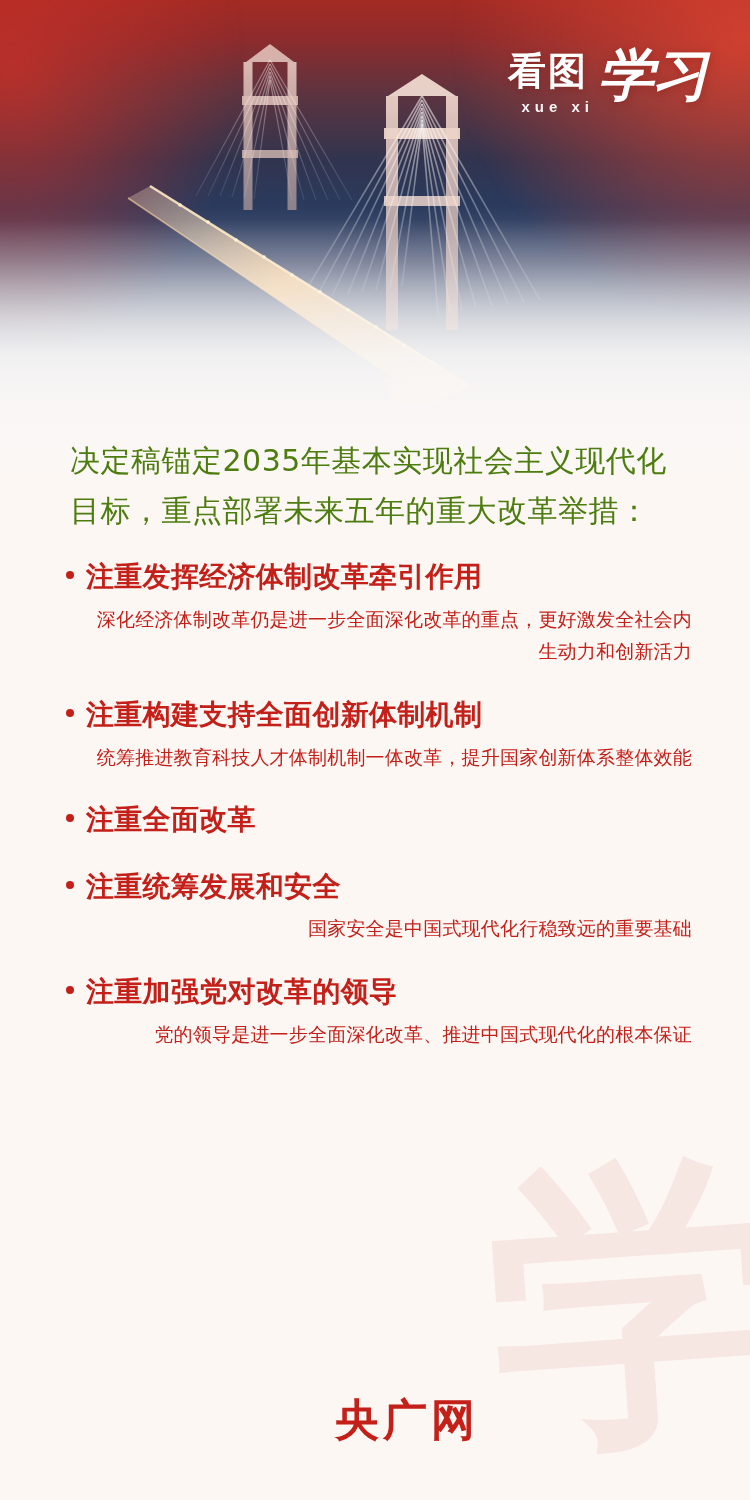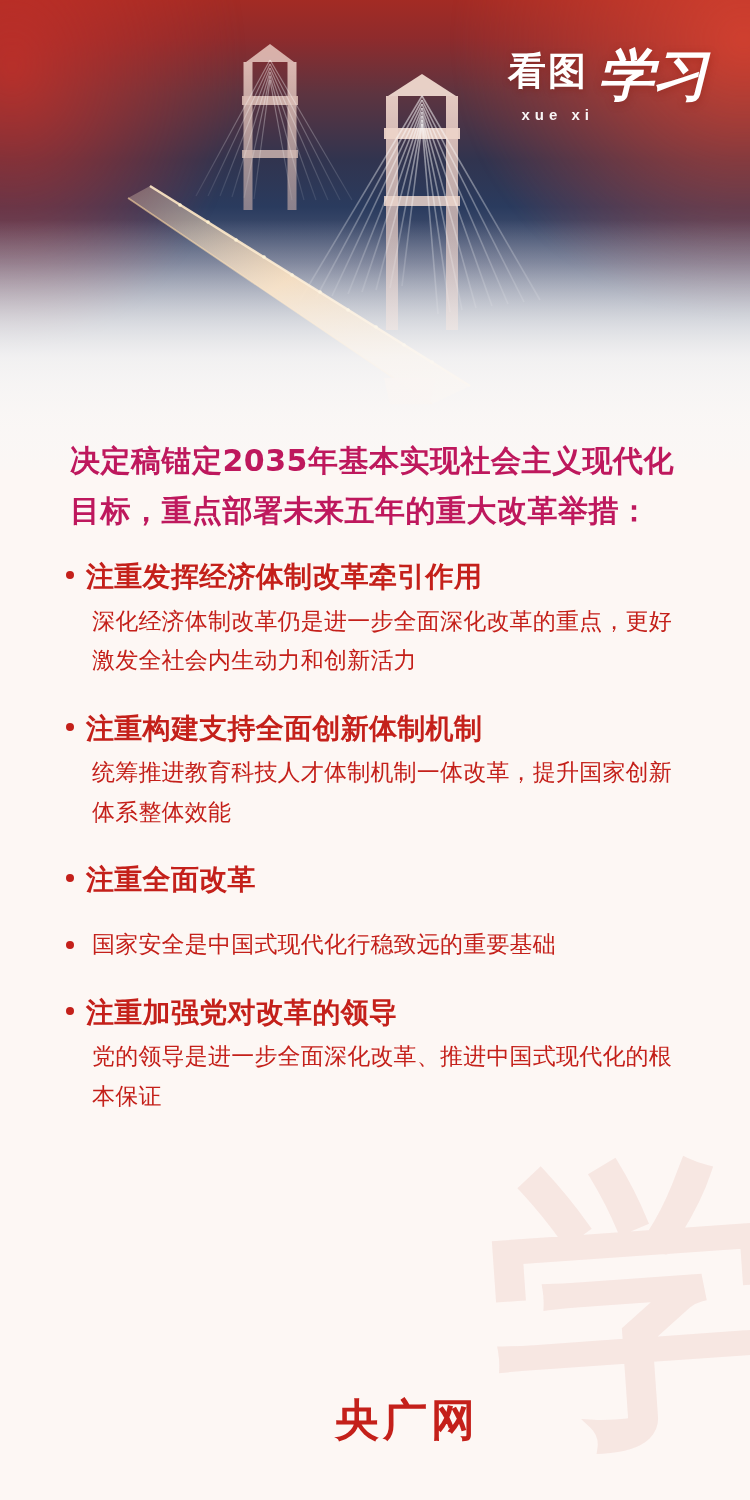--- a/index.html
+++ b/index.html
@@ -92,21 +92,21 @@
   .brand-script {
     font-family: "DejaVu Serif", serif;
     font-size: 56px;
     font-weight: 700;
     font-style: italic;
     line-height: .82;
     letter-spacing: -2px;
     text-shadow: 0 2px 8px rgba(120,20,10,.35);
   }
   .brand-pinyin {
-    margin-top: 8px;
+    margin-top: 0;
     margin-right: 112px;
     font-family: "Liberation Sans", sans-serif;
     font-size: 15px;
     letter-spacing: 5px;
     font-weight: 600;
     opacity: .95;
   }
 
   
   .watermark {
@@ -127,24 +127,24 @@
   
   .content {
     position: absolute;
     left: 0;
     top: 436px;
     width: 750px;
     padding: 0 58px;
     box-sizing: border-box;
   }
   .headline {
-    color: #be185d;
+    color: #4d7c0f;
     font-family: "DejaVu Sans", sans-serif;
     font-size: 30px;
-    font-weight: 700;
+    font-weight: 400;
     line-height: 1.65;
     letter-spacing: .5px;
     margin: 0 0 22px 12px;
     text-indent: 0;
   }
   .list {
     margin: 0;
     padding: 0;
     list-style: none;
   }
@@ -166,27 +166,28 @@
     position: absolute;
     left: 8px;
     top: 14px;
     width: 8px;
     height: 8px;
     border-radius: 50%;
     background: #c4201a;
   }
   .item-desc {
     color: #c4201a;
-    font-family: Liberation Mono, monospace;
-    font-size: 23px;
+    font-family: Liberation Sans, sans-serif;
+    font-size: 19px;
     font-weight: 400;
     line-height: 1.72;
     padding-left: 34px;
     margin-top: 6px;
     letter-spacing: .2px;
+    text-align: right;
   }
 
   
   .footer {
     position: absolute;
     left: 0;
     bottom: 58px;
     width: 750px;
     text-align: center;
     margin-left: 32px;
@@ -320,20 +321,21 @@
       <li class="item">
         <div class="item-title">注重构建支持全面创新体制机制</div>
         <span class="bullet"></span>
         <div class="item-desc">统筹推进教育科技人才体制机制一体改革，提升国家创新体系整体效能</div>
       </li>
       <li class="item">
         <div class="item-title">注重全面改革</div>
         <span class="bullet"></span>
       </li>
       <li class="item">
+        <div class="item-title">注重统筹发展和安全</div>
         <span class="bullet"></span>
         <div class="item-desc">国家安全是中国式现代化行稳致远的重要基础</div>
       </li>
       <li class="item">
         <div class="item-title">注重加强党对改革的领导</div>
         <span class="bullet"></span>
         <div class="item-desc">党的领导是进一步全面深化改革、推进中国式现代化的根本保证</div>
       </li>
     </ul>
   </div>

